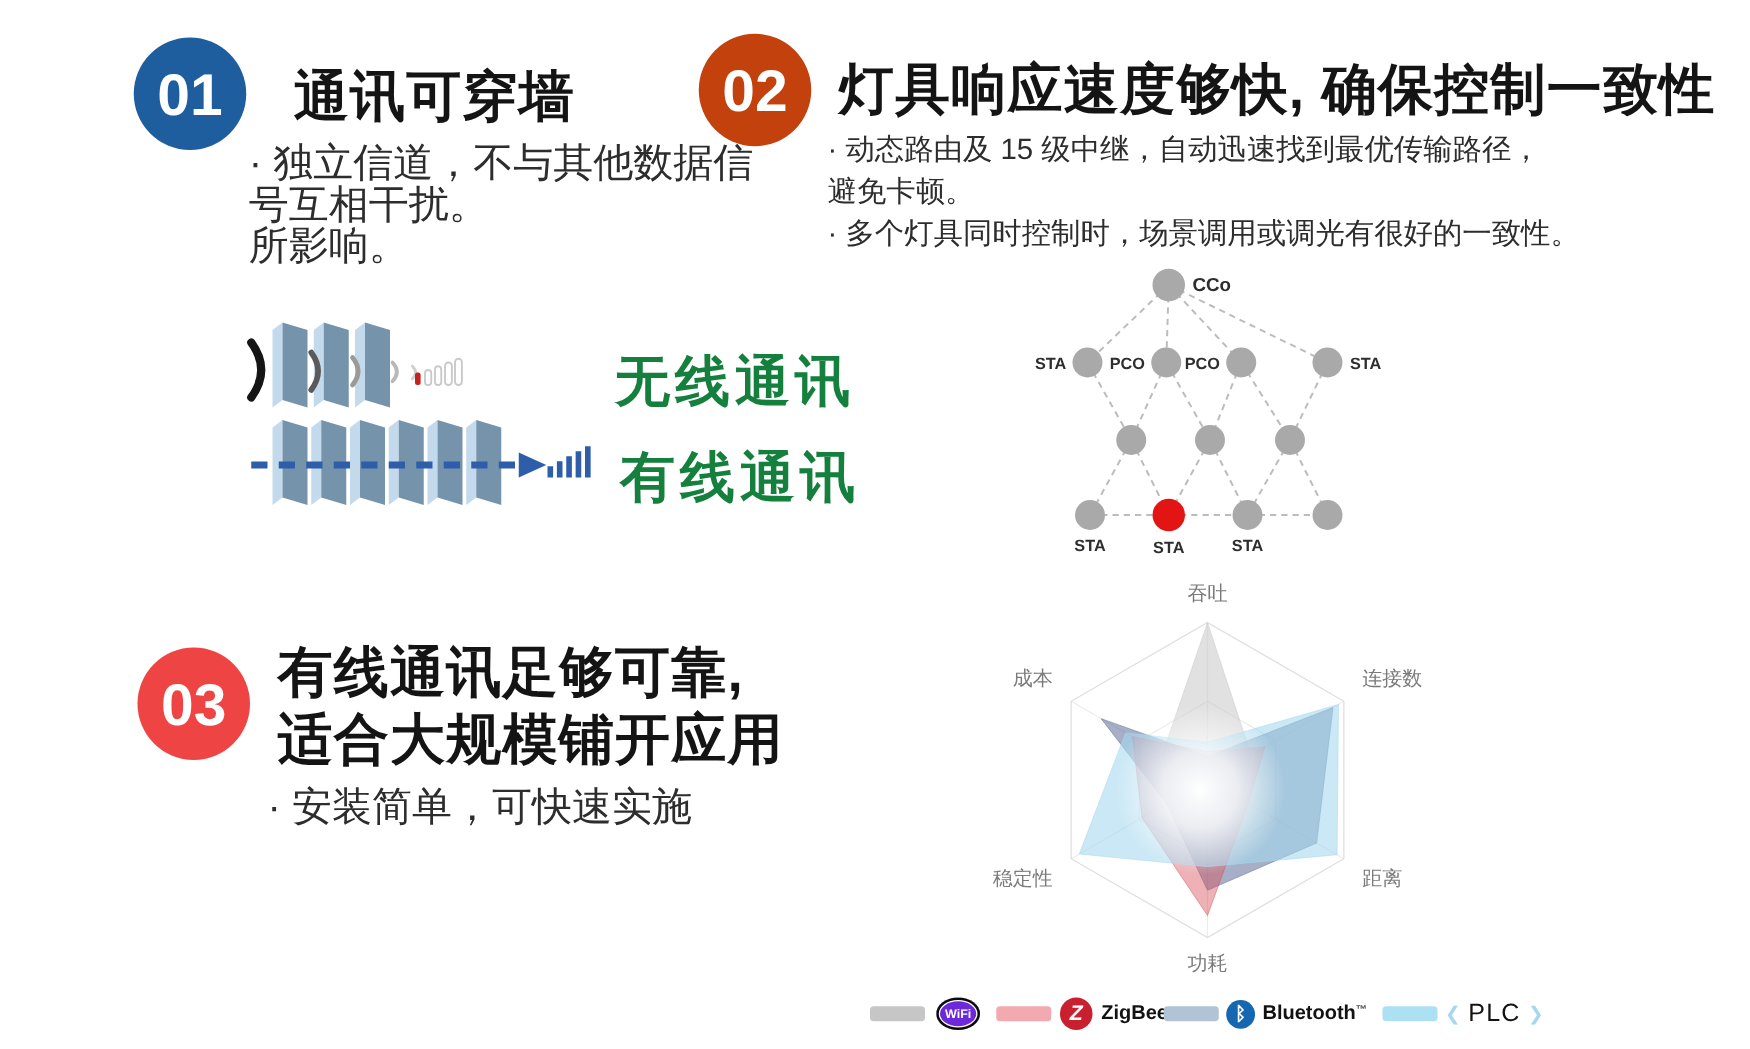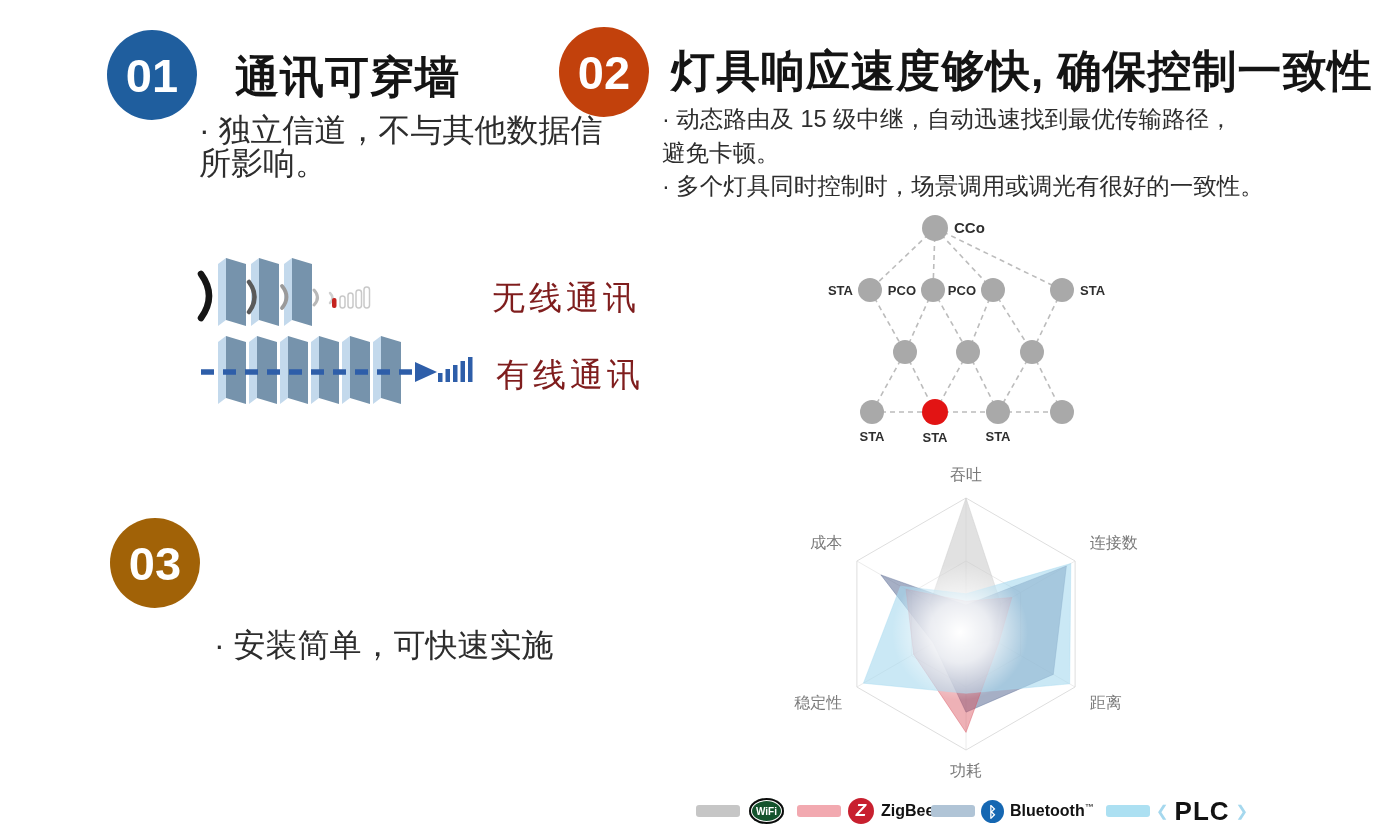--- a/index.html
+++ b/index.html
@@ -5,49 +5,50 @@
   html,body{margin:0;padding:0;background:#fff;}
   #stage{position:relative;width:1400px;height:839px;background:#ffffff;overflow:hidden;
          font-family:"Liberation Sans","DejaVu Sans",sans-serif;}
   .num-circle{position:absolute;width:90px;height:90px;border-radius:50%;
               display:flex;align-items:center;justify-content:center;
               color:#fff;font-size:47px;font-weight:700;}
   .sec-title{position:absolute;color:#141414;font-weight:700;font-size:44px;
              letter-spacing:1px;white-space:nowrap;}
   .bullets{position:absolute;color:#2d2d2d;font-size:32px;}
   .bullets .bline{white-space:nowrap;}
-  .diagram-label{position:absolute;color:#7f1d1d;font-size:33px;font-weight:400;
+  .diagram-label{position:absolute;color:#15803d;font-size:44px;font-weight:700;
                  letter-spacing:4px;white-space:nowrap;}
   svg text{font-family:"Liberation Sans","DejaVu Sans",sans-serif;}
   .legend-group{position:absolute;top:794px;height:34px;display:flex;align-items:center;}
   .swatch{width:44px;height:12px;border-radius:3px;flex:0 0 auto;}
-  .wifi-logo{width:35px;height:26px;border-radius:50%;background:#14532d;color:#fff;
+  .wifi-logo{width:35px;height:26px;border-radius:50%;background:#6d28d9;color:#fff;
              display:flex;align-items:center;justify-content:center;
              font-size:10px;font-weight:700;letter-spacing:0;box-shadow:inset 0 0 0 2px #0b0b0b, inset 0 0 0 3px #ffffff;}
   .zigbee-logo{width:26px;height:26px;border-radius:50%;background:#c8202f;color:#fff;
                display:flex;align-items:center;justify-content:center;
                font-size:17px;font-weight:700;font-style:italic;}
   .bt-logo{width:23px;height:23px;border-radius:50%;background:#1567b2;color:#fff;
            display:flex;align-items:center;justify-content:center;font-size:15px;font-weight:700;}
   .legend-label{color:#121212;font-weight:700;font-size:16px;white-space:nowrap;}
-  .plc-label{color:#121212;font-weight:700;font-size:26px;letter-spacing:1px;}
+  .plc-label{color:#121212;font-weight:400;font-size:20px;letter-spacing:1px;}
   .plc-mark{color:#a5d8ee;font-size:15px;font-weight:700;}
   .tm{font-size:9px;color:#444;vertical-align:top;line-height:10px;}
 </style>
 </head>
 <body>
 
 <div id="stage">
 
   <div class="num-circle" style="left: 107px; top: 30px; background: rgb(31, 94, 158);">
     <span>01</span>
   </div>
   <div class="sec-title" style="left:235px;top:48px;">通讯可穿墙</div>
   <div class="bullets" style="left:199px;top:114px;line-height:33px;width:360px;">
       <div class="bline">·  独立信道，不与其他数据信</div>
+      <div class="bline">号互相干扰。</div>
       <div class="bline">所影响。</div>
     </div>
 
   <svg id="wall-svg" width="300" height="170" viewBox="0 0 300 170" style="position:absolute;left:185px;top:250px;">
     <defs>
       <g id="wall">
         <path d="M0,6 L8,0 L8,62 L0,68 Z" fill="#c3d9ec"></path>
         <path d="M8,0 L28,6 L28,68 L8,62 Z" fill="#7693ac"></path>
       </g>
     </defs>
@@ -138,22 +139,26 @@
       <circle cx="232" cy="140" r="12" fill="#a9a9a9"></circle>
       <circle cx="72" cy="200" r="12" fill="#a9a9a9"></circle>
       <text x="72" y="229" text-anchor="middle" font-size="13" font-weight="700" fill="#2e2e2e">STA</text>
       <circle cx="135" cy="200" r="13" fill="#e21414"></circle>
       <text x="135" y="230" text-anchor="middle" font-size="13" font-weight="700" fill="#2e2e2e">STA</text>
       <circle cx="198" cy="200" r="12" fill="#a9a9a9"></circle>
       <text x="198" y="229" text-anchor="middle" font-size="13" font-weight="700" fill="#2e2e2e">STA</text>
       <circle cx="262" cy="200" r="12" fill="#a9a9a9"></circle>
     </svg>
 
-  <div class="num-circle" style="left: 110px; top: 518px; background: #a16207;">
+  <div class="num-circle" style="left: 110px; top: 518px; background: #ef4444;">
     <span>03</span>
+  </div>
+  <div class="sec-title" style="left:222px;top:512px;line-height:53px;">
+    <div>有线通讯足够可靠,</div>
+    <div>适合大规模铺开应用</div>
   </div>
   <div class="bullets" style="left:214px;top:628px;line-height:35px;width:660px;">
       <div class="bline">·  安装简单，可快速实施</div>
     </div>
 
   <svg id="radar-svg" width="372" height="348" viewBox="0 0 372 348" style="position:absolute;left:788px;top:452px;">
     <defs>
       <radialGradient id="glow" cx="50%" cy="50%" r="50%">
         <stop offset="0%" stop-color="#ffffff" stop-opacity="1"></stop>
         <stop offset="45%" stop-color="#ffffff" stop-opacity="0.75"></stop>

